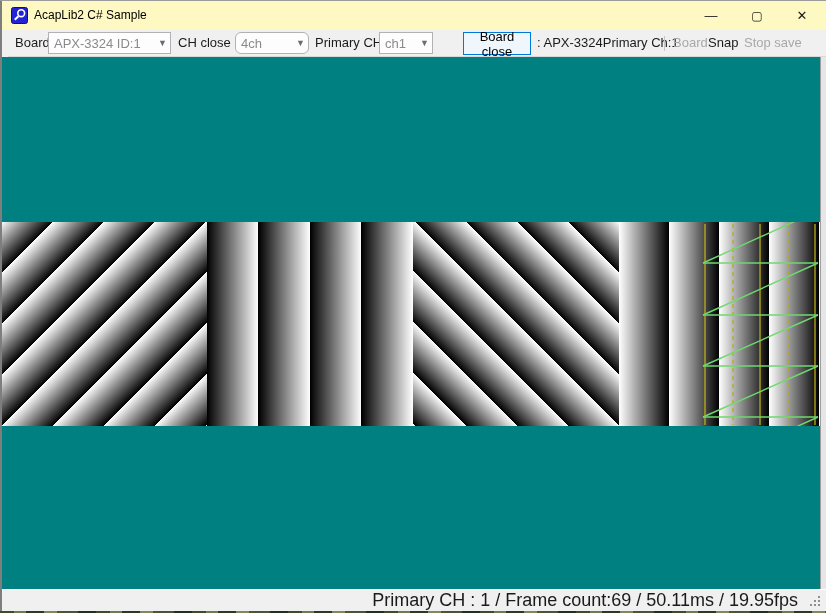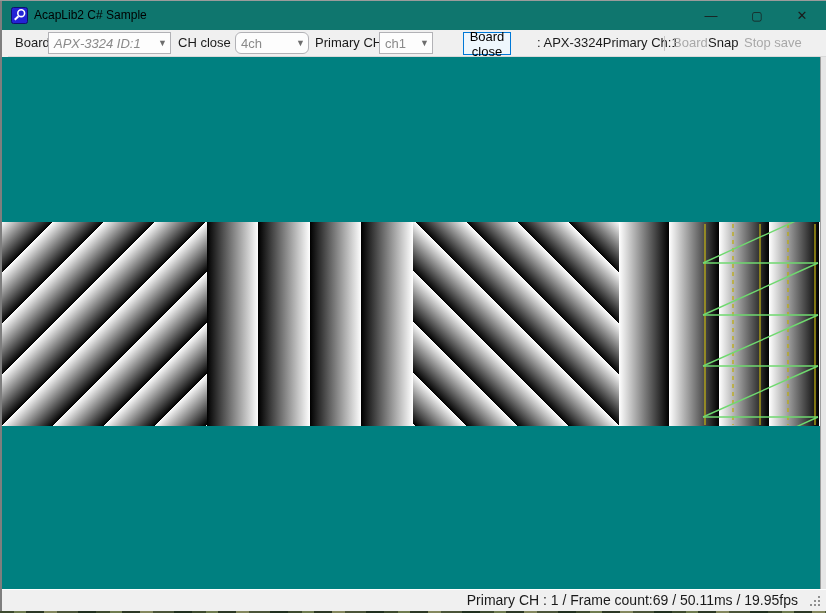--- a/index.html
+++ b/index.html
@@ -7,63 +7,63 @@
     position:relative;width:826px;height:613px;overflow:hidden;
     background:#F0F0F0;font-family:"Liberation Sans",sans-serif;
     -webkit-font-smoothing:antialiased;
   }
   
   .frame-left{position:absolute;left:0;top:0;width:2px;height:611px;background:#7E7E7E;z-index:50;}
   .frame-top{position:absolute;left:0;top:0;width:826px;height:1px;background:#9B9B9B;z-index:50;}
   .bottom-noise{position:absolute;left:0;top:611px;width:826px;height:2px;z-index:50;
     background:repeating-linear-gradient(90deg,#3d4a2e 0 14px,#6f7c50 14px 26px,#2c3824 26px 44px,#84885e 44px 57px,#4a5438 57px 78px,#20301e 78px 96px);}
   
-  .titlebar{position:absolute;left:0;top:1px;width:826px;height:29px;background:#0f766e;}
+  .titlebar{position:absolute;left:0;top:1px;width:826px;height:29px;background:#fef9c3;}
   .app-icon{position:absolute;left:11px;top:6px;width:17px;height:17px;}
   .window-title{position:absolute;left:34px;top:0;height:29px;line-height:29px;font-size:12px;color:#000;}
   .caption-btn{position:absolute;top:0;width:46px;height:29px;display:flex;align-items:center;justify-content:center;
     font-size:13px;color:#1a1a1a;cursor:default;}
   .btn-min{left:688px;}
   .btn-max{left:734px;font-size:12px;}
   .btn-close{left:779px;}
   
   .toolbar{position:absolute;left:0;top:30px;width:826px;height:27px;background:#F0F0F0;border-bottom:1px solid #D9D9D9;box-sizing:border-box;margin-left:8px;}
   .tb-label{position:absolute;top:0;height:26px;line-height:26px;font-size:13px;color:#1a1a1a;}
   .lbl-board{left:7px;}
   .lbl-chcount{left:170px;}
   .lbl-primary{left:307px;text-align:right;}
   .combo{position:absolute;top:2px;height:22px;box-sizing:border-box;background:#FDFDFD;border:1px solid #B2B2B6;
     display:flex;align-items:center;}
   .combo .val{flex:1;padding-left:5px;font-size:13px;color:#8A8A8A;white-space:nowrap;overflow:hidden;}
   .combo .arrow{width:15px;text-align:center;font-size:9px;color:#6D6D6D;}
-  .cmb-board{left:40px;width:123px;font-style:italic;}
+  .cmb-board{left:40px;width:123px;}
   .cmb-chcount{left:227px;width:74px;border-radius:6px;}
   .cmb-primary{left:371px;width:54px;}
-  .board-close{position:absolute;left:455px;top:2px;width:48px;height:23px;box-sizing:border-box;
+  .board-close{position:absolute;left:455px;top:2px;width:68px;height:23px;box-sizing:border-box;
     background:#EFF7FD;border:1px solid #0078D7;font-size:13px;color:#000;
     display:flex;align-items:center;justify-content:center;}
   .conn-status{position:absolute;left:529px;top:0;height:26px;line-height:26px;font-size:13px;color:#1a1a1a;white-space:nowrap;}
   .tb-sep{position:absolute;left:656px;top:6px;width:1px;height:15px;background:#C6C6C6;}
   .menu-item{position:absolute;top:0;height:26px;line-height:26px;font-size:13px;}
   .mi-snap{left:665px;color:#A8A8A8;}
   .mi-stop{left:700px;color:#1a1a1a;}
   .mi-save{left:736px;color:#A8A8A8;}
   
   .client{position:absolute;left:0;top:57px;width:826px;height:532px;background:#008080;}
   .frame-right{position:absolute;left:820px;top:0;width:6px;height:532px;background:#E6E6E6;border-left:1px solid #9E9E9E;box-sizing:border-box;}
   .band{position:absolute;left:2px;top:165px;width:818px;height:204px;display:flex;}
   .sec{height:204px;}
   .sec1{width:205px;background:repeating-linear-gradient(135deg,#FCFCFC 0px,#000 36px);}
   .sec2{width:206px;background:repeating-linear-gradient(90deg,#000 0px,#FFF 51.5px);}
   .sec3{width:206px;background:repeating-linear-gradient(225deg,#FCFCFC 0px,#000 36px);}
   .sec4{width:201px;background:repeating-linear-gradient(90deg,#FFF 0px,#000 50px);}
   .overlay{position:absolute;left:698px;top:0;width:120px;height:204px;}
   
   .statusbar{position:absolute;left:0;top:589px;width:826px;height:22px;background:#F0F0F0;border-top:1px solid #FFFFFF;box-sizing:border-box;}
-  .status-text{position:absolute;right:28px;top:0;height:21px;line-height:21px;font-size:14px;color:#1a1a1a;white-space:nowrap;}
+  .status-text{position:absolute;right:28px;top:0;height:21px;line-height:21px;font-size:18px;color:#1a1a1a;white-space:nowrap;}
   .grip{position:absolute;right:4px;bottom:3px;}
 </style>
 </head>
 <body>
 
 <div class="window">
 
   <div class="titlebar">
     <svg class="app-icon" viewBox="0 0 17 17">
       <rect x="0.5" y="0.5" width="16" height="16" rx="2" fill="#2323D6" stroke="#101070"></rect>

